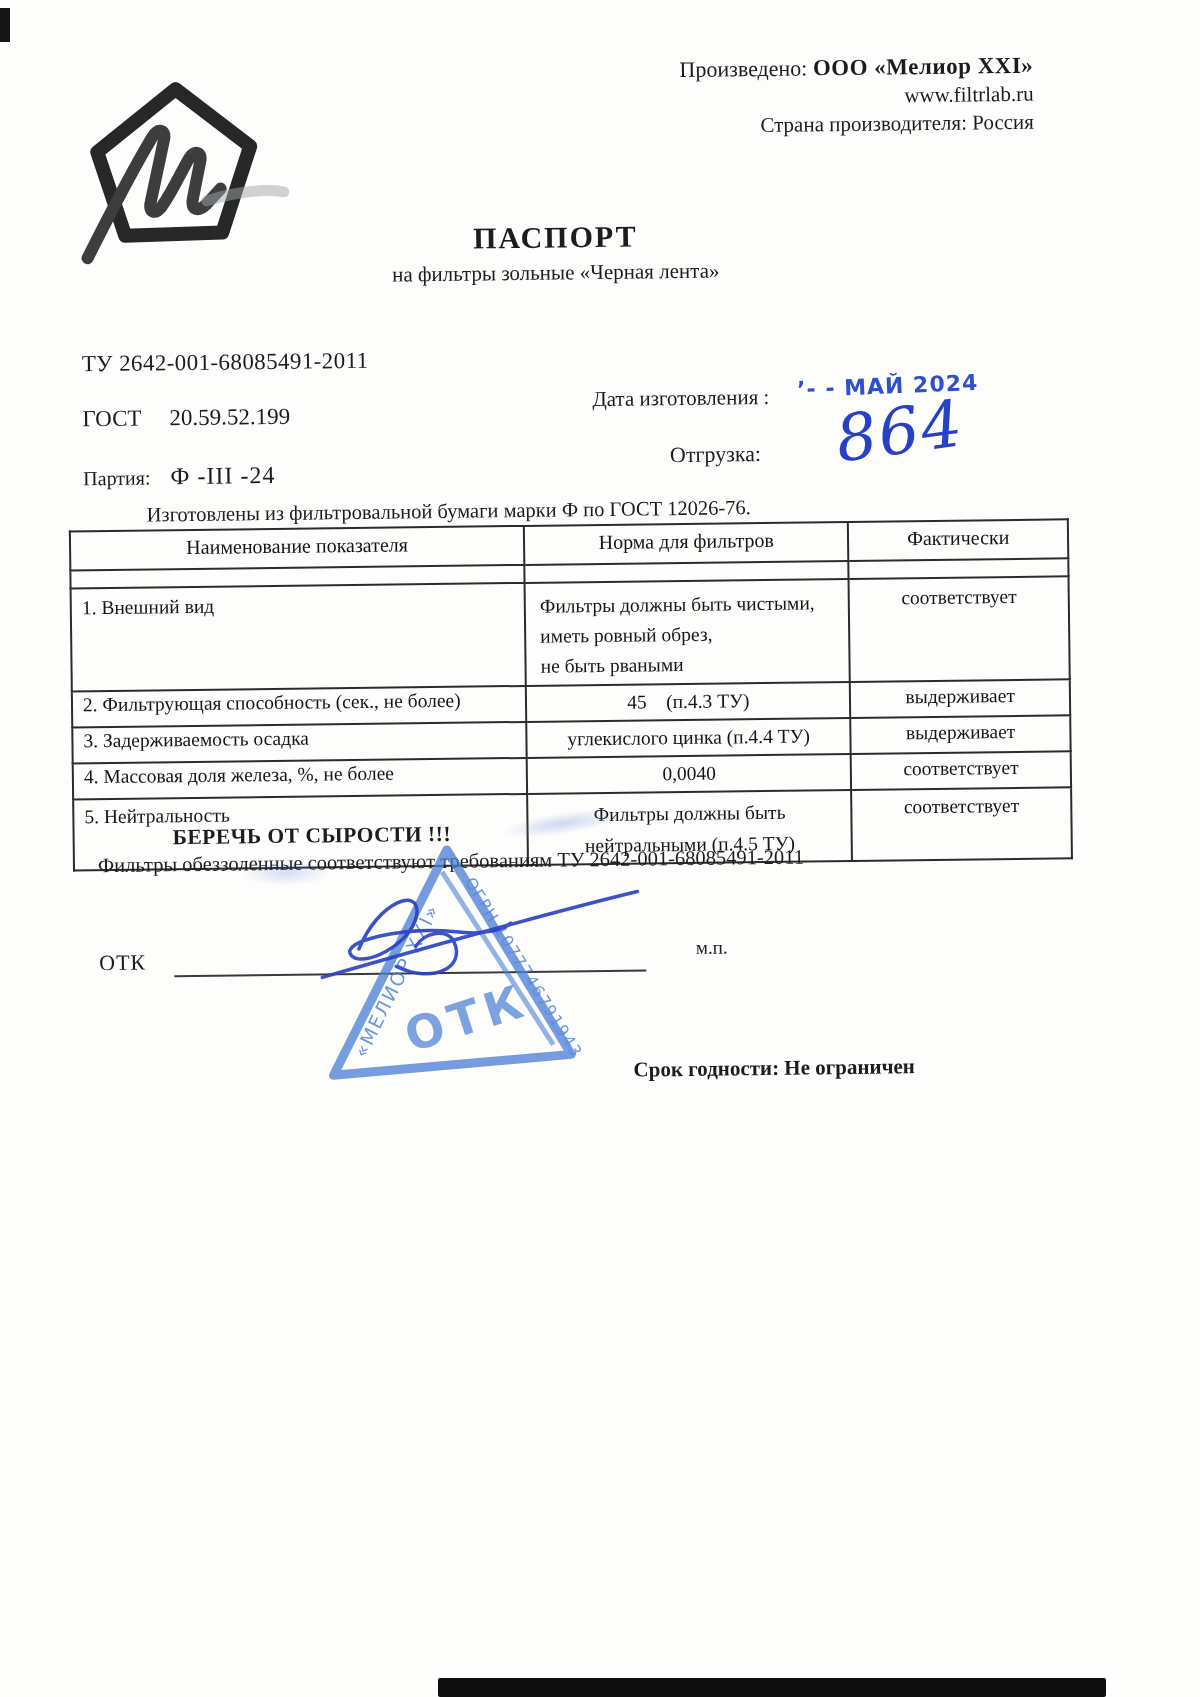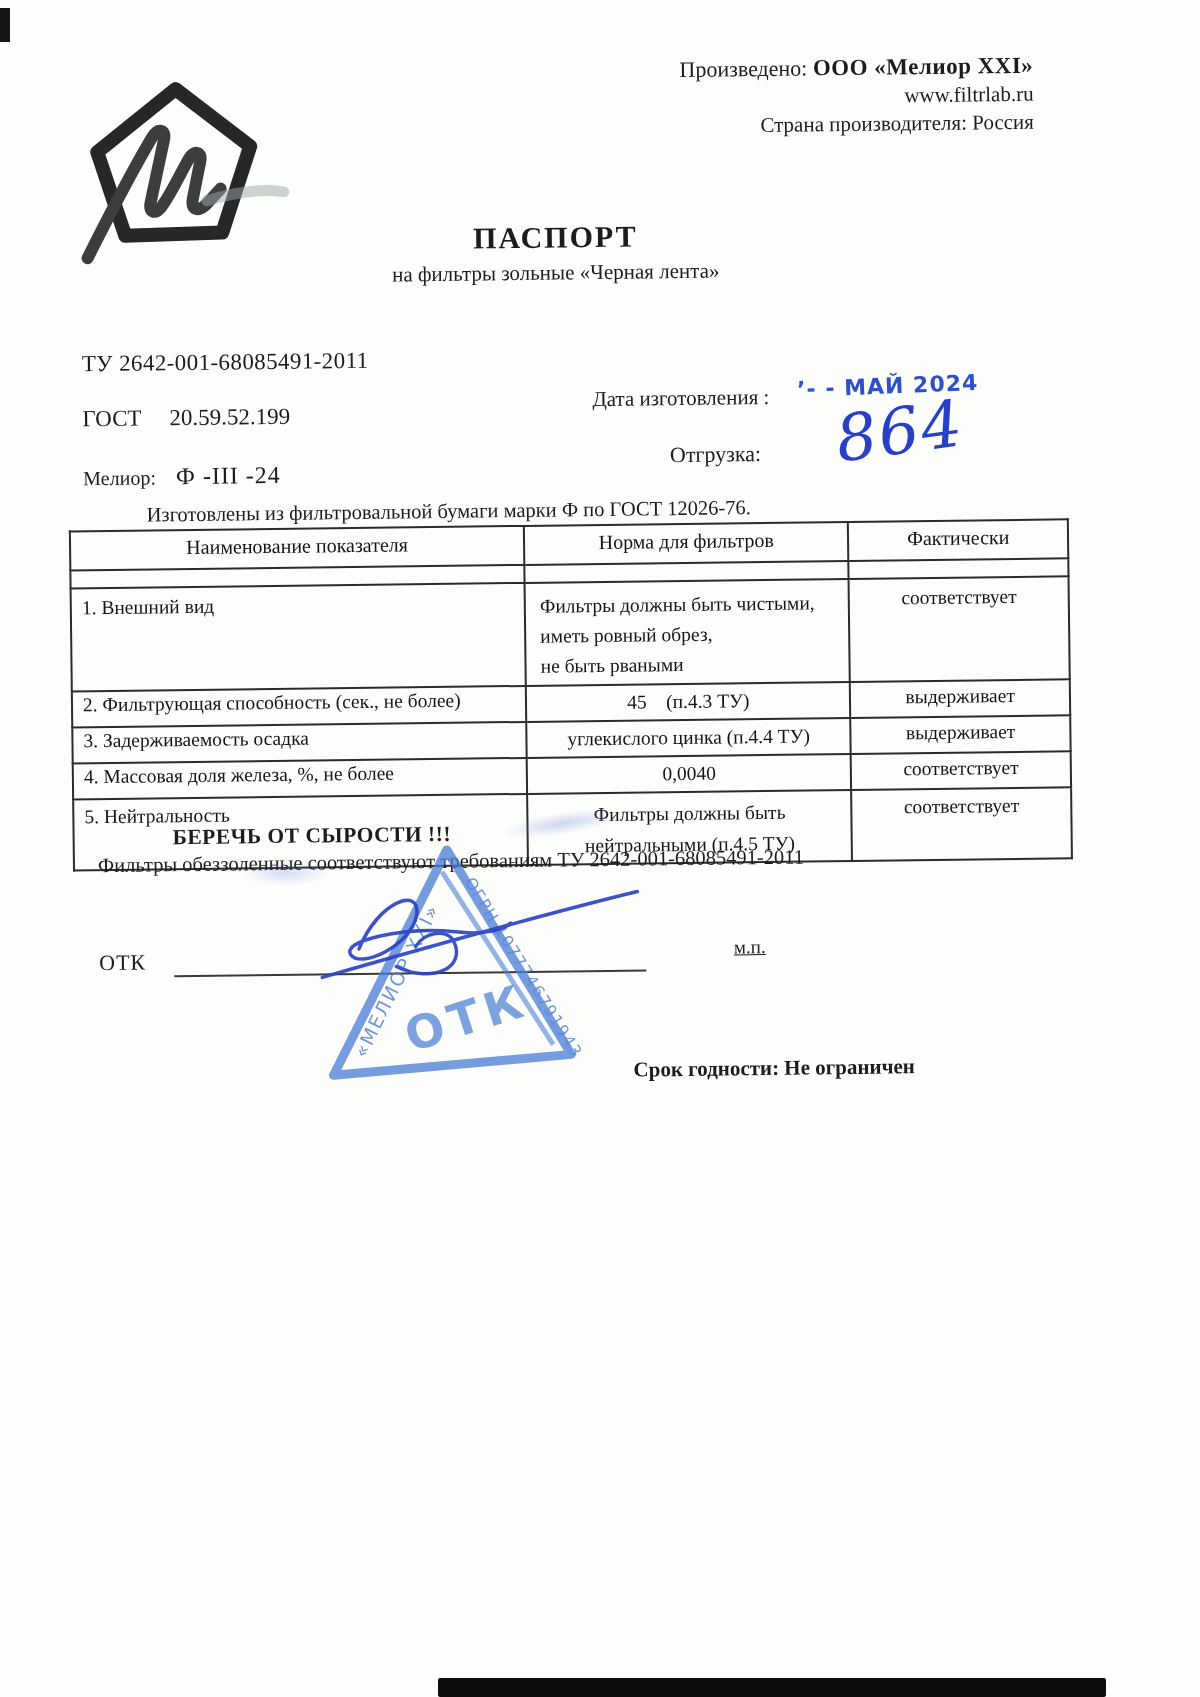--- a/index.html
+++ b/index.html
@@ -55,21 +55,21 @@
   td.c2.t-left{text-align:left;padding-left:14px;}
   td.c3{width:22%;text-align:center;padding-top:4px;}
   tr.r1 td{height:86px;padding-top:8px;}
   tr.rs td{height:28px;}
   tr.r5 td{height:54px;padding-top:6px;}
   
   .warning{left:170px;top:820px;font-size:21.5px;font-weight:bold;letter-spacing:.5px;}
   .conformity{left:95px;top:848px;font-size:20.5px;}
   .otk{left:95px;top:944px;font-size:22px;letter-spacing:1px;}
   .otk-line{left:170px;top:970px;width:472px;border-bottom:2px solid #3a3a3a;height:0;}
-  .mp{left:730px;top:938px;font-size:19px;text-decoration:underline;}
+  .mp{left:692px;top:938px;font-size:19px;}
   .shelf{left:628px;top:1058px;font-size:21px;font-weight:bold;}
   
   .stamp{left:318px;top:842px;opacity:.9;}
   .signature{left:300px;top:868px;}
   .blue-smudge{
     left:500px;top:812px;width:120px;height:22px;border-radius:50%;
     background:radial-gradient(closest-side,rgba(90,130,220,.30),rgba(90,130,220,0));
     transform:rotate(-8deg);
   }
   .blue-smudge2{
@@ -110,21 +110,21 @@
   <div class="abs date-stamp">’- -  МАЙ 2024</div>
 
   <div class="abs okdp">
     <span>ГОСТ</span><span class="val">20.59.52.199</span>
   </div>
 
   <div class="abs shipline">Отгрузка:</div>
   <div class="abs handwritten">864</div>
 
   <div class="abs batch">
-    <span>Мелиор:</span><span class="val">Ф -III -24</span>
+    <span>Партия:</span><span class="val">Ф -III -24</span>
   </div>
 
   <div class="abs made-from">Изготовлены из фильтровальной бумаги марки Ф по ГОСТ 12026-76.</div>
 
   <div class="abs spec-table">
     <table>
       <tbody>
           <tr>
         <th>Наименование показателя</th>
         <th>Норма   для фильтров</th>

